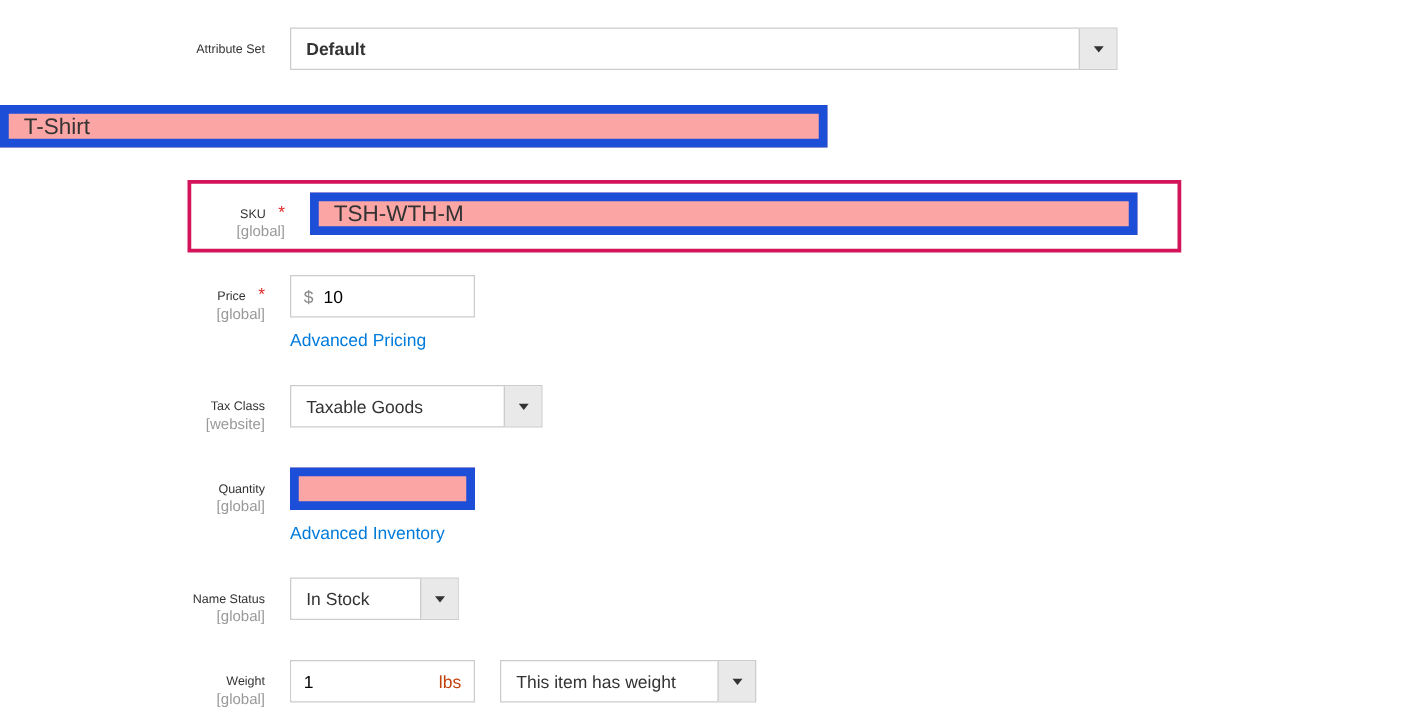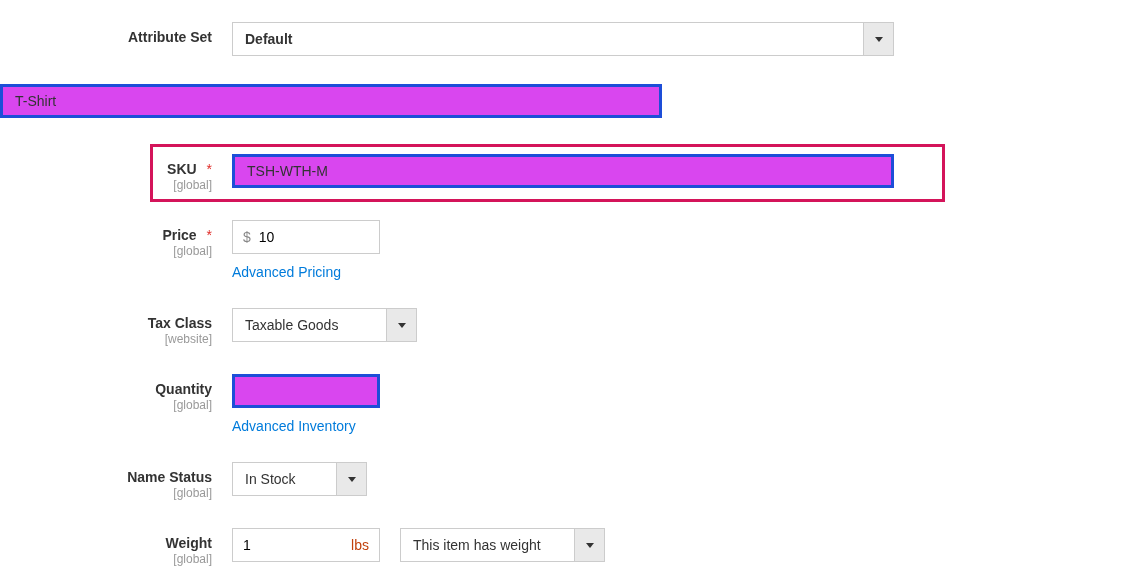--- a/index.html
+++ b/index.html
@@ -16,22 +16,22 @@
       margin-bottom: 28px;
       position: relative;
     }
     .label-col {
       width: 232px;
       text-align: right;
       padding-right: 20px;
       padding-top: 7px;
     }
     .label-main {
-      font-weight: 700;
-      font-size: 14px;
+      font-weight: 400;
+      font-size: 10px;
       display: inline-block;
       color: #333;
     }
     .label-req {
       color: #e02b27;
       margin-left: 6px;
       font-weight: 400;
     }
     .label-scope {
       display: block;
@@ -45,21 +45,21 @@
     }
     .select-wrap {
       display: inline-flex;
       border: 1px solid #ccc;
       background: #fff;
       height: 34px;
       align-items: stretch;
       position: relative;
     }
     .select-wrap.wide { width: 662px; font-weight: bold; }
-    .select-wrap.med { width: 185px; }
+    .select-wrap.med { width: 202px; }
     .select-wrap.sm { width: 135px; }
     .select-wrap.med2 { width: 205px; justify-content: space-between; }
     .select-value {
       flex: 1;
       padding: 0 12px;
       display: flex;
       align-items: center;
       color: #333;
     }
     .select-arrow {
@@ -70,26 +70,26 @@
       align-items: center;
       justify-content: center;
     }
     .arrow-down {
       width: 0; height: 0;
       border-left: 4px solid transparent;
       border-right: 4px solid transparent;
       border-top: 5px solid #333;
     }
     .text-input {
-      border: 3px solid #1d4ed8;
+      border: 7px solid #1d4ed8;
       height: 34px;
       padding: 0 12px;
-      font-size: 14px;
-      color: #333;
-      background: #d946ef;
+      font-size: 18px;
+      color: #333;
+      background: #fca5a5;
     }
     .text-input.wide { width: 662px; }
     .text-input.sm { width: 148px; }
     .price-wrap {
       display: inline-flex;
       border: 1px solid #ccc;
       height: 34px;
       width: 148px;
       align-items: center;
       background: #fff;
@@ -161,21 +161,21 @@
     </div>
   </div>
 </div>
 
 <div class="form-row">
   <div class="control-col">
     <input class="text-input wide" value="T-Shirt" style="">
   </div>
 </div>
 
-<div class="form-row" style="padding-top:8px;padding-bottom:8px;margin-bottom:20px;">
+<div class="form-row" style="padding-top:8px;padding-bottom:8px;margin-bottom:20px;padding-left:16px;">
   <div class="highlight-box" style="left:150px; right:195px; top:-2px; bottom:-2px;"></div>
   <div class="label-col">
     <span class="label-main">SKU</span>
     <span class="label-req">*</span>
     <span class="label-scope">[global]</span>
   </div>
   <div class="control-col">
     <input class="text-input wide" value="TSH-WTH-M" style="">
   </div>
 </div>

